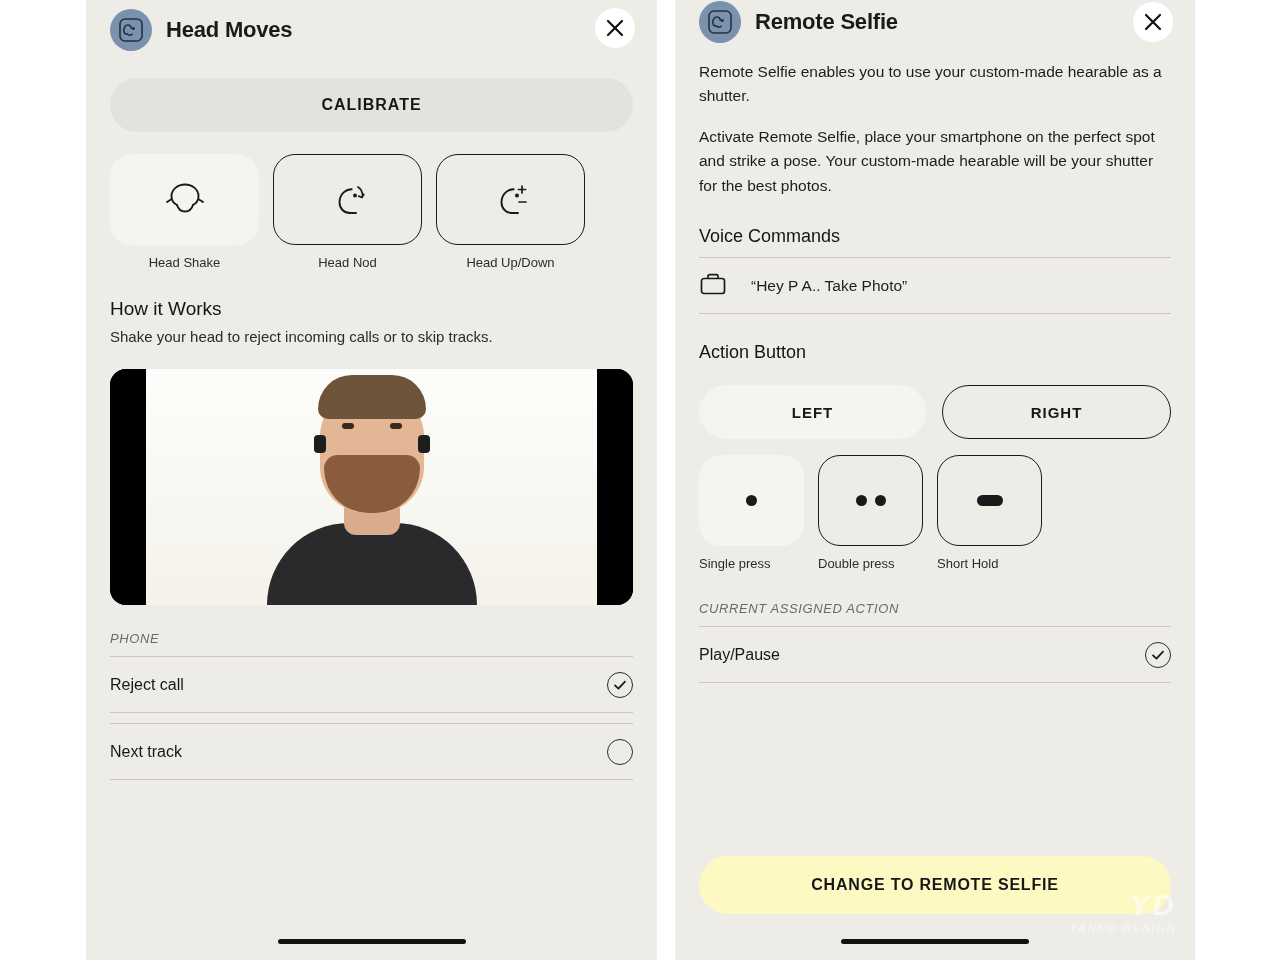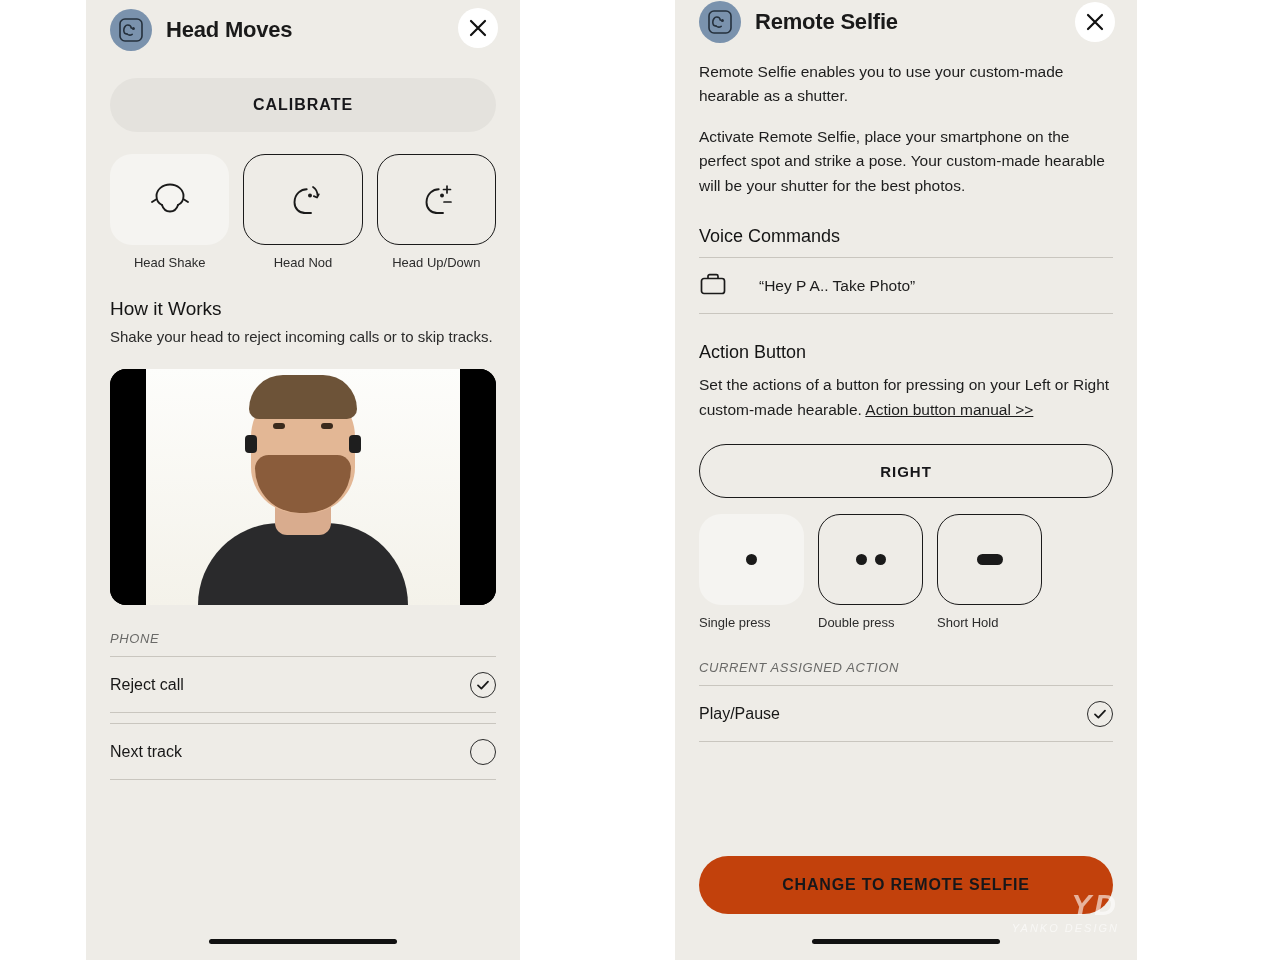--- a/index.html
+++ b/index.html
@@ -17,22 +17,22 @@
   }
 
   
   .panel {
     position: absolute;
     top: 0;
     height: 960px;
     background: #eeece7;
     overflow: hidden;
   }
-  #panel-left  { left: 86px;  width: 434px; }
-  #panel-right { left: 675px; width: 462px; }
+  #panel-left  { left: 86px;  width: 571px; }
+  #panel-right { left: 675px; width: 520px; }
 
   
   .panel-header {
     display: flex;
     align-items: center;
     gap: 14px;
     padding: 0 24px;
     position: relative;
   }
   #panel-left .panel-header  { height: 56px; padding-top: 4px; }
@@ -231,21 +231,21 @@
     color: #1d1d1d;
   }
   .sub-head {
     margin: 28px 24px 0;
     font-size: 18px;
     color: #141414;
   }
   .voice-row {
     margin: 0 24px;
     height: 56px;
-    display: flex; align-items: center; gap: 32px;
+    display: flex; align-items: center; gap: 24px;
     border-bottom: 1px solid #c9c6bf;
   }
   .voice-row .cmd { font-size: 15.5px; color: #1d1d1d; }
 
   .manual-link {
     color: #1d1d1d;
     text-decoration: underline;
     cursor: pointer;
   }
 
@@ -288,21 +288,21 @@
     color: #2c2c2c;
     margin-top: 10px;
   }
 
   .change-btn {
     position: absolute;
     left: 24px; right: 24px;
     bottom: 46px;
     height: 58px;
     border-radius: 29px;
-    background: #c2410c;
+    background: #fef9c3;
     display: flex; align-items: center; justify-content: center;
     font-size: 16px; font-weight: bold; letter-spacing: 0.8px;
     color: #17171a;
     cursor: pointer;
   }
 
   
   .watermark {
     position: absolute;
     right: 18px; bottom: 26px;
@@ -446,26 +446,23 @@
       <span>
         <svg width="28" height="24" viewBox="0 0 28 24">
           <rect x="2.5" y="6.5" width="23" height="15" rx="2.5" fill="none" stroke="#1a1a1a" stroke-width="1.7"></rect>
           <path d="M9 6.5 V4.2 a1.6 1.6 0 0 1 1.6-1.6h6.8A1.6 1.6 0 0 1 19 4.2V6.5" fill="none" stroke="#1a1a1a" stroke-width="1.7"></path>
         </svg>
       </span>
       <span class="cmd">“Hey P A.. Take Photo”</span>
     </div>
 
     <div class="sub-head">Action Button</div>
-    <div class="para" style="margin-top:10px;">
-      <span>Set the actions of a button for pressing on your Left or Right custom-made hearable.</span>
-      <span class="manual-link">Action button manual &gt;&gt;</span>
-    </div>
 
     <div class="lr-row">
+      <div class="lr-btn selected">LEFT</div>
       <div class="lr-btn outlined">RIGHT</div>
     </div>
 
     <div class="press-row">
       <div class="press-cell">
         <div class="press-box selected">
           <span class="dot"></span>
         </div>
         <div class="press-label">Single press</div>
       </div>

